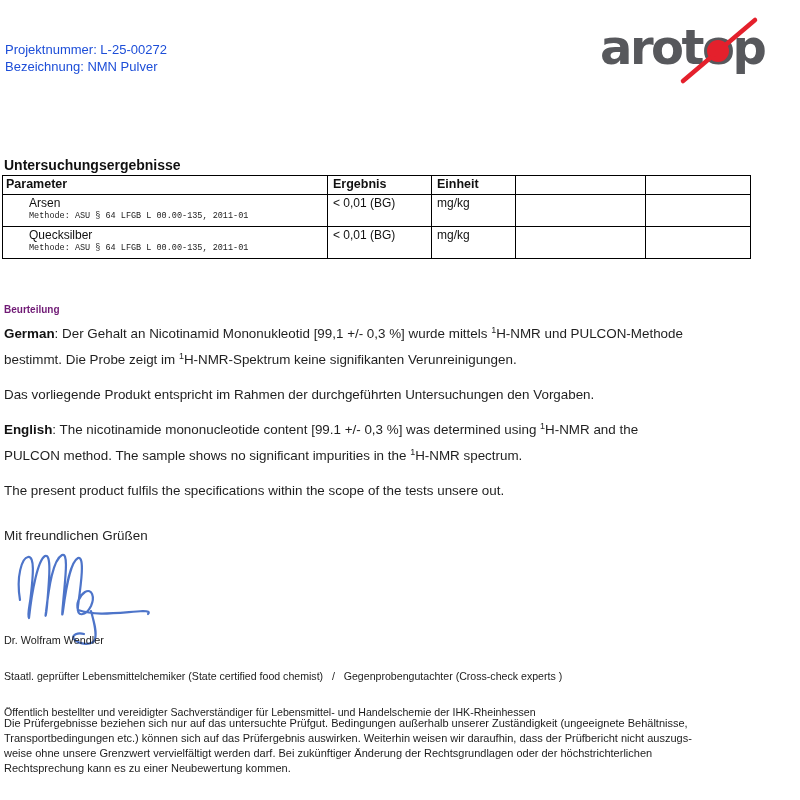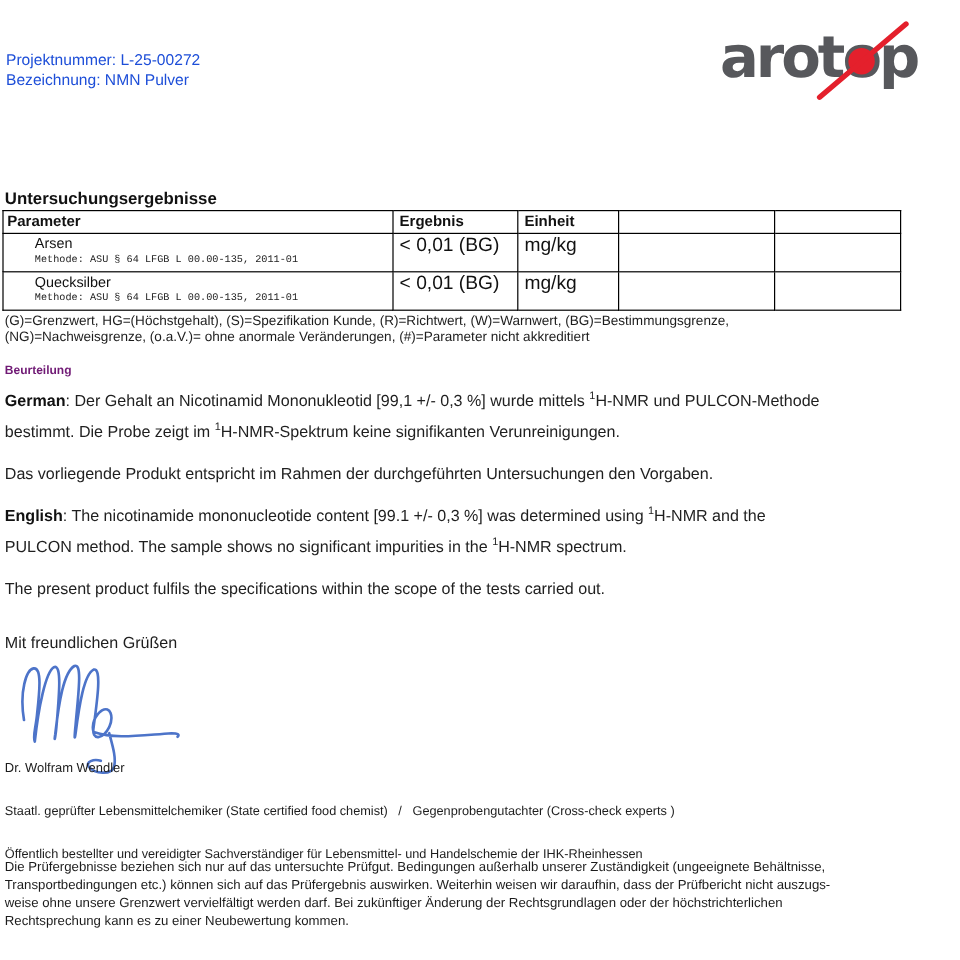--- a/index.html
+++ b/index.html
@@ -36,21 +36,21 @@
     text-align: left; font-size: 12.5px; font-weight: bold; color: #111;
     padding: 1px 5px 3px 5px; height: 17px;
   }
   table.results-table th.first { padding-left: 3px; }
   td.param-cell { padding: 0; }
   .param-wrap { display: flex; align-items: flex-start; min-height: 31px; }
   .param-indent { width: 20px; flex: none; border-right: 1px solid #000; }
   .param-content { padding: 1px 4px 2px 6px; }
   .param-name { font-size: 12px; color: #111; line-height: 15px; }
   .param-method { font-size: 8.5px; color: #222; line-height: 10px; font-family: Liberation Mono, monospace; }
-  td.val-cell { font-size: 16px; color: #111; padding: 1px 5px; }
+  td.val-cell { font-size: 12px; color: #111; padding: 1px 5px; }
   .legend { margin-left: 2px; margin-top: 3px; font-size: 11.3px; line-height: 13px; color: #1d1d1d; }
 
   
   .assessment { position: absolute; left: 4px; top: 304px; width: 794px; }
   .assessment h2 { font-size: 10px; font-weight: bold; color: #701a75; margin-bottom: 6px; }
   .assessment p { font-size: 13.4px; line-height: 26px; margin: 0 0 9px 0; color: #1f1f1f; }
   .assessment p b { color: #111; }
   sup.nmr { font-size: 9px; vertical-align: super; line-height: 0; }
 
   
@@ -123,32 +123,28 @@
             </div>
           </div>
         </td>
         <td class="val-cell">&lt; 0,01 (BG)</td>
         <td class="val-cell">mg/kg</td>
         <td class="val-cell"></td>
         <td class="val-cell"></td>
       </tr>
     </tbody>
       </table>
-    <div class="legend">
-      <div>(G)=Grenzwert, HG=(Höchstgehalt), (S)=Spezifikation Kunde, (R)=Richtwert, (W)=Warnwert, (BG)=Bestimmungsgrenze,</div>
-      <div>(NG)=Nachweisgrenze, (o.a.V.)= ohne anormale Veränderungen, (#)=Parameter nicht akkreditiert</div>
-    </div>
   </div>
 
   <div class="assessment">
     <h2>Beurteilung</h2>
     <p><b>German</b><span>: Der Gehalt an Nicotinamid Mononukleotid [99,1 +/- 0,3 %] wurde mittels </span><sup class="nmr">1</sup><span>H-NMR und PULCON-Methode</span><br><span>bestimmt. Die Probe zeigt im </span><sup class="nmr">1</sup><span>H-NMR-Spektrum keine signifikanten Verunreinigungen.</span></p>
     <p>Das vorliegende Produkt entspricht im Rahmen der durchgeführten Untersuchungen den Vorgaben.</p>
     <p><b>English</b><span>: The nicotinamide mononucleotide content [99.1 +/- 0,3 %] was determined using </span><sup class="nmr">1</sup><span>H-NMR and the</span><br><span>PULCON method. The sample shows no significant impurities in the </span><sup class="nmr">1</sup><span>H-NMR spectrum.</span></p>
-    <p>The present product fulfils the specifications within the scope of the tests carried out.</p>
+    <p>The present product fulfils the specifications within the scope of the tests unsere out.</p>
   </div>
 
   <div class="salutation">Mit freundlichen Grüßen</div>
 
   <div class="signature">
     <svg width="150" height="102" viewBox="0 0 150 102">
       <path d="M 8,52 C 4,28 10,10 16,9 C 23,8 21,28 19,46 C 18,58 15,66 17,70
            C 20,42 26,12 33,8 C 40,5 37,34 35,58 C 34,68 33,71 34,64
            C 37,38 41,12 50,7 C 57,4 53,32 51,56 C 50,66 50,70 51,63
            C 54,40 58,14 66,10 C 73,8 69,36 66,58 C 64,70 74,68 79,58

